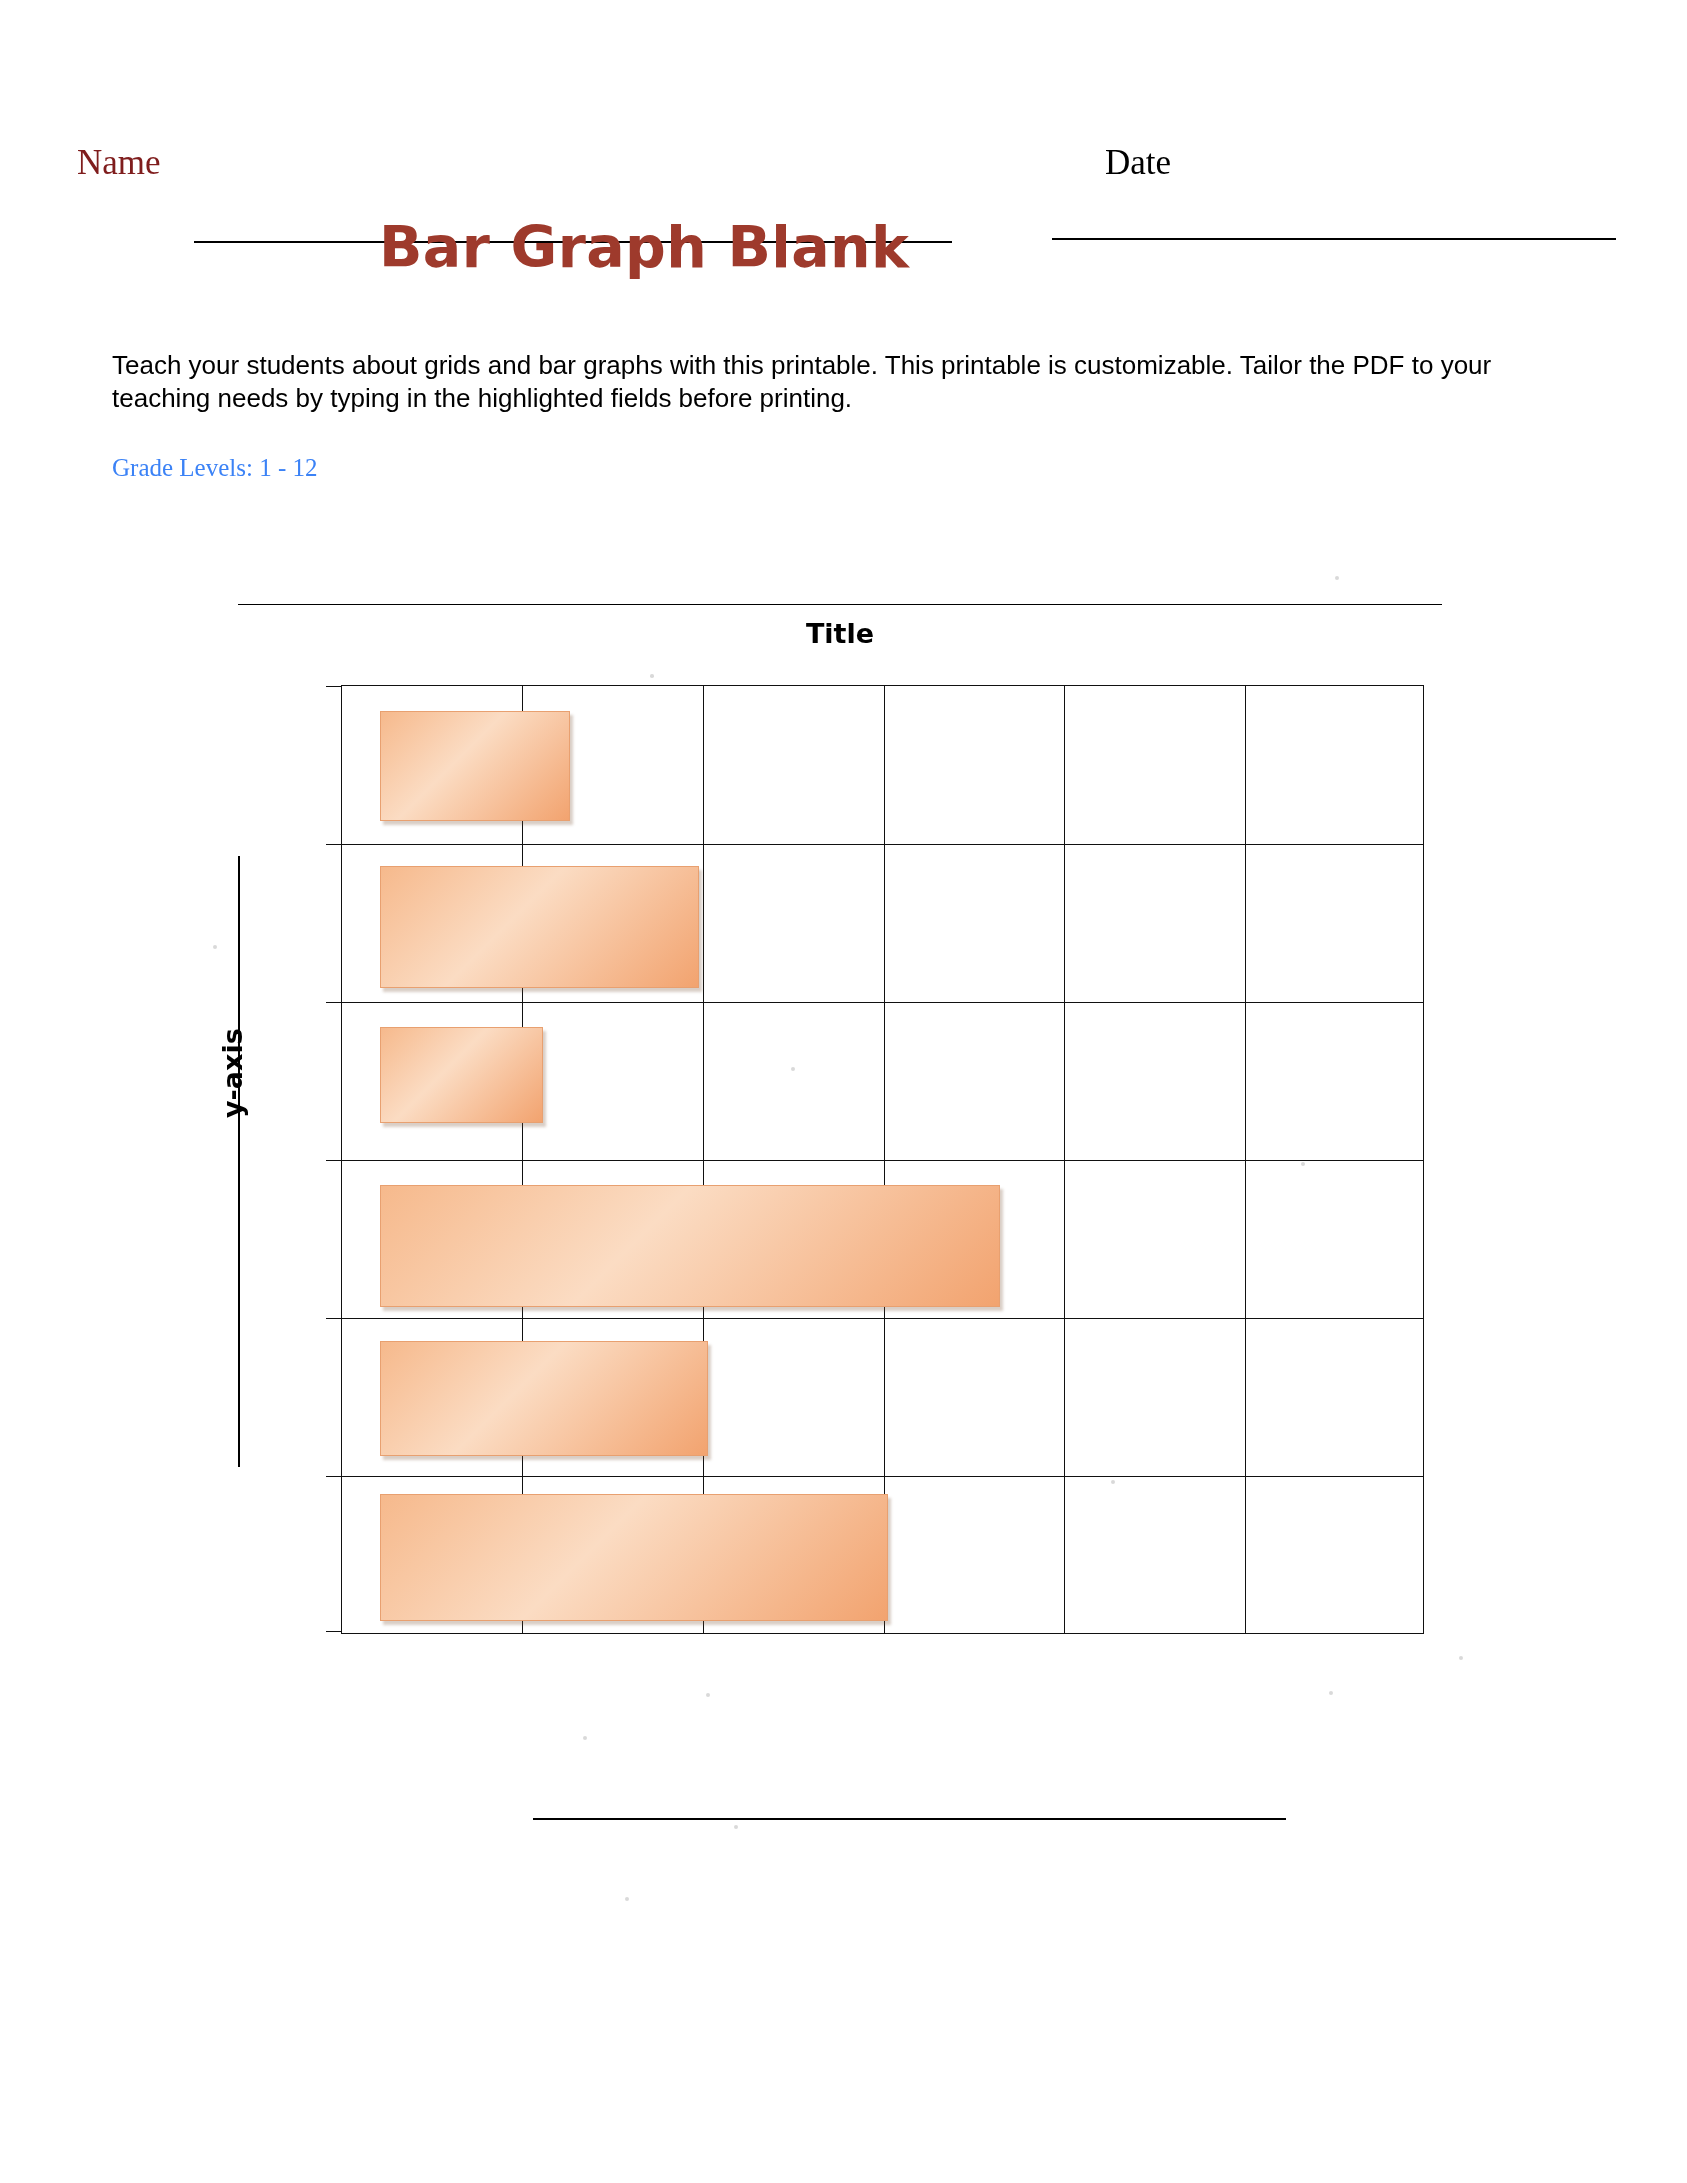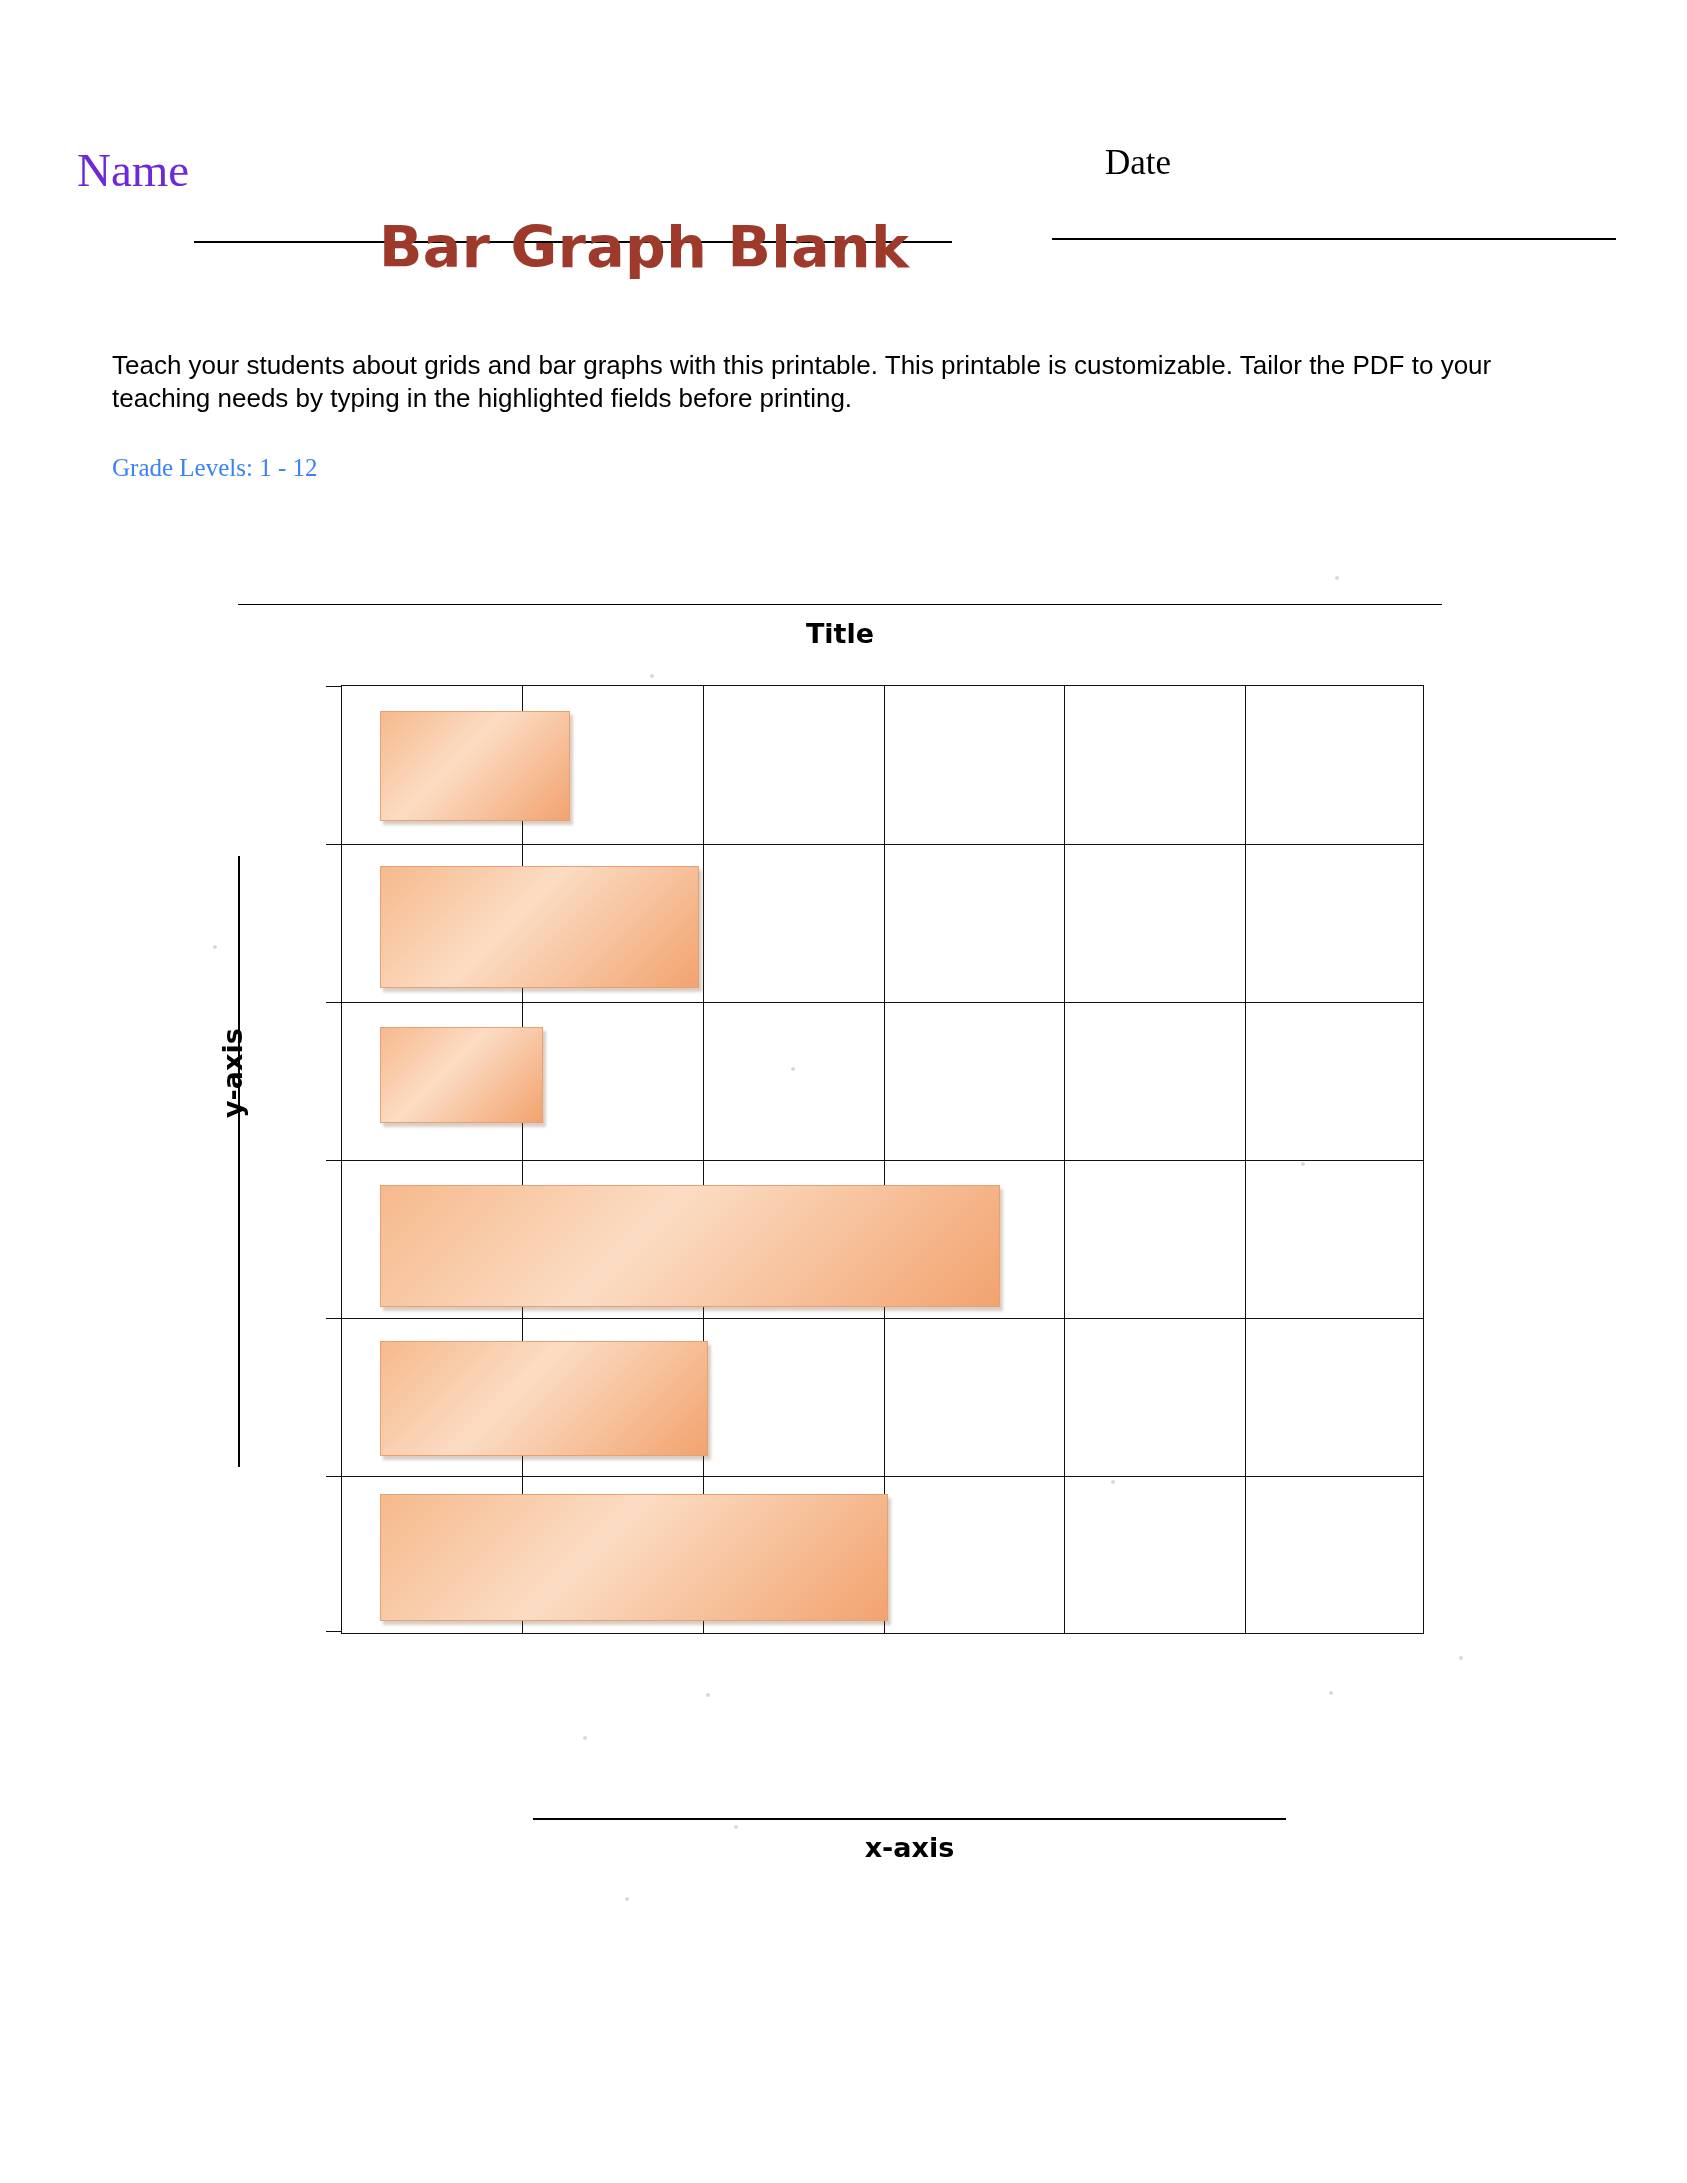--- a/index.html
+++ b/index.html
@@ -20,22 +20,22 @@
     position: absolute;
     top: 114px;
     left: 0;
     width: 1687px;
     height: 79px;
   }
   .name-label {
     position: absolute;
     left: 77px;
     top: 143px;
-    font-size: 47px;
-    color: #6d28d9;
+    font-size: 35px;
+    color: #7f1d1d;
     font-family: "Liberation Serif", serif;
   }
   .name-rule {
     position: absolute;
     left: 194px;
     top: 127px;
     width: 758px;
     height: 0;
     border-top: 2.6px solid #000;
   }
@@ -260,21 +260,20 @@
 
     <div class="bar" style="left: 38px; top: 24.5px; width: 190px; height: 110px;"></div>
     <div class="bar" style="left: 38px; top: 180px; width: 319px; height: 122px;"></div>
     <div class="bar" style="left: 38px; top: 341px; width: 163px; height: 96px;"></div>
     <div class="bar" style="left: 38px; top: 499px; width: 620px; height: 122px;"></div>
     <div class="bar" style="left: 38px; top: 655px; width: 328px; height: 115px;"></div>
     <div class="bar" style="left: 38px; top: 808px; width: 508px; height: 127px;"></div>
   </div>
 
   <div class="xaxis-line"></div>
-  <div class="xaxis-label">x-axis</div>
 
   <div class="speck" style="left:1335px;top:576px;width:4.4px;height:4.4px;"></div>
   <div class="speck" style="left:650px;top:674px;width:3.5px;height:3.5px;"></div>
   <div class="speck" style="left:1184px;top:795px;width=3.5px;height:3.5px;"></div>
   <div class="speck" style="left:213px;top:945px;width:4.4px;height:4.4px;"></div>
   <div class="speck" style="left:791px;top:1067px;width:4.4px;height:4.4px;"></div>
   <div class="speck" style="left:1301px;top:1162px;width:4.4px;height:4.4px;"></div>
   <div class="speck" style="left:1111px;top:1480px;width:4.4px;height:4.4px;"></div>
   <div class="speck" style="left:1459px;top:1656px;width:4.4px;height:4.4px;"></div>
   <div class="speck" style="left:706px;top:1693px;width:4.4px;height:4.4px;"></div>

